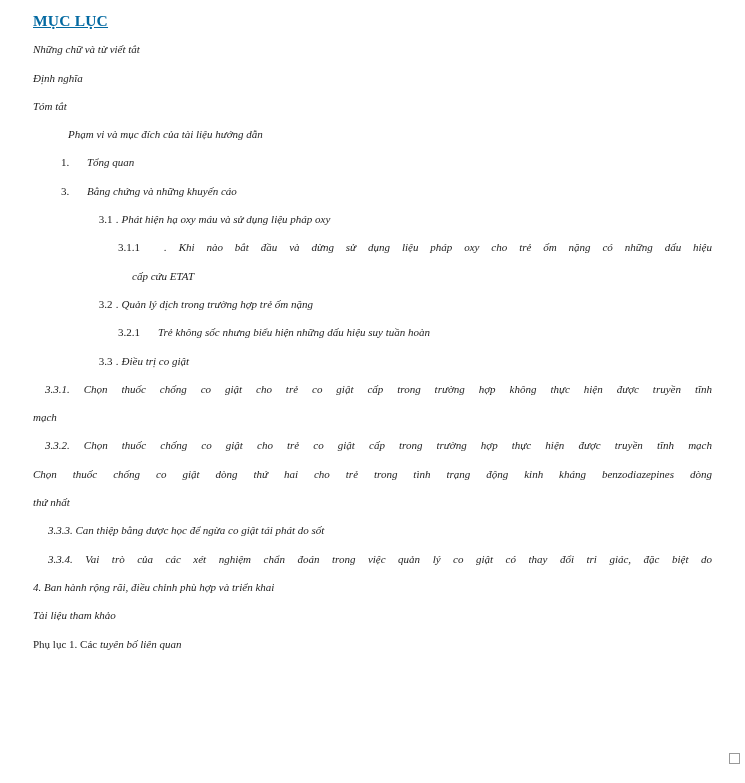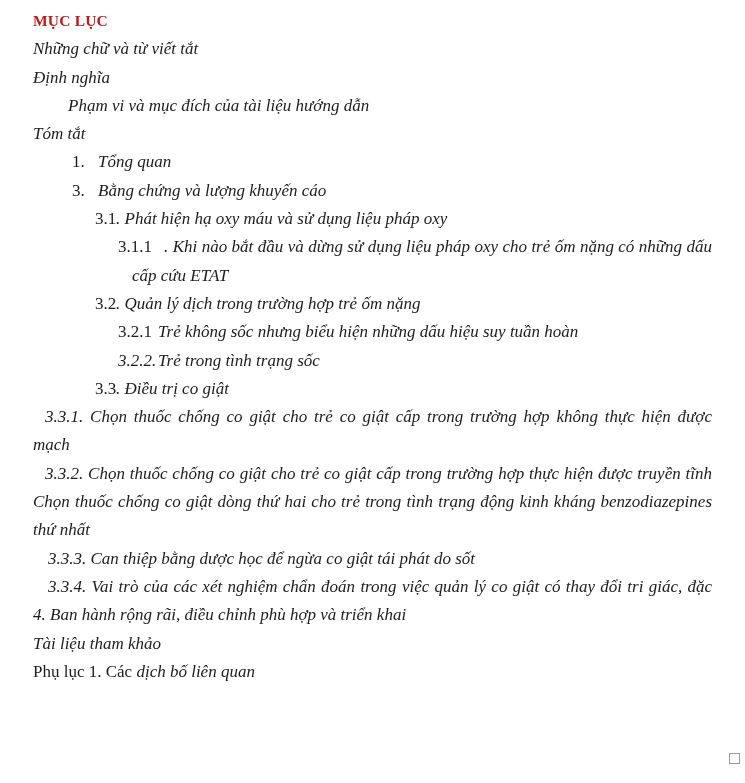--- a/index.html
+++ b/index.html
@@ -7,91 +7,91 @@
     width:745px; height:783px;
     background:#ffffff;
     color:#1c1c1c;
     font-family:"Liberation Serif","DejaVu Serif",serif;
     position:relative;
     overflow:hidden;
   }
   .page { padding:7px 33px 0 33px; }
   .line {
     font-style:italic;
-    font-size:17px;
+    font-size:11px;
     line-height:28.3px;
     height:28.3px;
     white-space:nowrap;
   }
   .title {
     font-style:normal;
     font-weight:bold;
     font-size:15.5px;
     letter-spacing:.2px;
-    color:#b91c1c;
+    color:#0369a1;
+    text-decoration:underline;
   }
   .just {
     white-space:normal;
     text-align:justify;
     text-align-last:justify;
     overflow:hidden;
   }
   .num { font-style:normal; display:inline-block; }
   .it  { font-style:italic; }
   .upright { font-style:normal; }
   .w26{width:26px;} .w21{width:21px;text-align:center;} .w46{width:46px;} .w40{width:40px;}
   .ml12{margin-left:12px;} .ml15{margin-left:15px;} .ml35{margin-left:35px;}
-  .ml39{margin-left:39px;} .ml62{margin-left:62px;} .ml85{margin-left:85px;}
+  .ml39{margin-left:28px;} .ml62{margin-left:62px;} .ml85{margin-left:85px;}
   .ml99{margin-left:99px;}
   .ph-box {
     position:absolute; left:729px; top:753px;
     width:9px; height:9px;
     border:1px solid #999999;
     background:#ffffff;
   }
 </style>
 </head>
 <body>
 
 <div class="page">
 
   <div class="line title">MỤC LỤC</div>
 
   <div class="line">Những chữ và từ viết tắt</div>
   <div class="line">Định nghĩa</div>
+  <div class="line">Tóm tắt</div>
   <div class="line ml35">Phạm vi và mục đích của tài liệu hướng dẫn</div>
-  <div class="line">Tóm tắt</div>
 
   <div class="line ml39"><span class="num w26">1.</span><span>Tổng quan</span></div>
-  <div class="line ml39"><span class="num w26">3.</span><span>Bằng chứng và lượng khuyến cáo</span></div>
+  <div class="line ml39"><span class="num w26">3.</span><span>Bằng chứng và những khuyến cáo</span></div>
 
   <div class="line ml62"><span class="num w21">3.1</span><span>. Phát hiện hạ oxy máu và sử dụng liệu pháp oxy</span></div>
 
   <div class="line ml85 just"><span class="num w46">3.1.1</span><span>. Khi nào bắt đầu và dừng sử dụng liệu pháp oxy cho trẻ ốm nặng có những dấu hiệu</span></div>
   <div class="line ml99">cấp cứu ETAT</div>
 
 
   <div class="line ml62"><span class="num w21">3.2</span><span>. Quản lý dịch trong trường hợp trẻ ốm nặng</span></div>
 
   <div class="line ml85"><span class="num w40">3.2.1</span><span>Trẻ không sốc nhưng biểu hiện những dấu hiệu suy tuần hoàn</span></div>
-  <div class="line ml85"><span class="num w40 it">3.2.2.</span><span>Trẻ trong tình trạng sốc</span></div>
 
   <div class="line ml62"><span class="num w21">3.3</span><span>. Điều trị co giật</span></div>
 
   <div class="line ml12 just">3.3.1. Chọn thuốc chống co giật cho trẻ co giật cấp trong trường hợp không thực hiện được truyền tĩnh</div>
   <div class="line">mạch</div>
 
   <div class="line ml12 just">3.3.2. Chọn thuốc chống co giật cho trẻ co giật cấp trong trường hợp thực hiện được truyền tĩnh mạch</div>
   <div class="line just">Chọn thuốc chống co giật dòng thứ hai cho trẻ trong tình trạng động kinh kháng benzodiazepines dòng</div>
   <div class="line">thứ nhất</div>
 
   <div class="line ml15">3.3.3. Can thiệp bằng dược học để ngừa co giật tái phát do sốt</div>
 
   <div class="line ml15 just">3.3.4. Vai trò của các xét nghiệm chẩn đoán trong việc quản lý co giật có thay đổi tri giác, đặc biệt do</div>
 
   <div class="line">4. Ban hành rộng rãi, điều chỉnh phù hợp và triển khai</div>
   <div class="line">Tài liệu tham khảo</div>
 
-  <div class="line"><span class="upright">Phụ lục 1. Các </span><span>dịch bố liên quan</span></div>
+  <div class="line"><span class="upright">Phụ lục 1. Các </span><span>tuyên bố liên quan</span></div>
 
 </div>
 
 <div class="ph-box"></div>
 
 </body></html>

